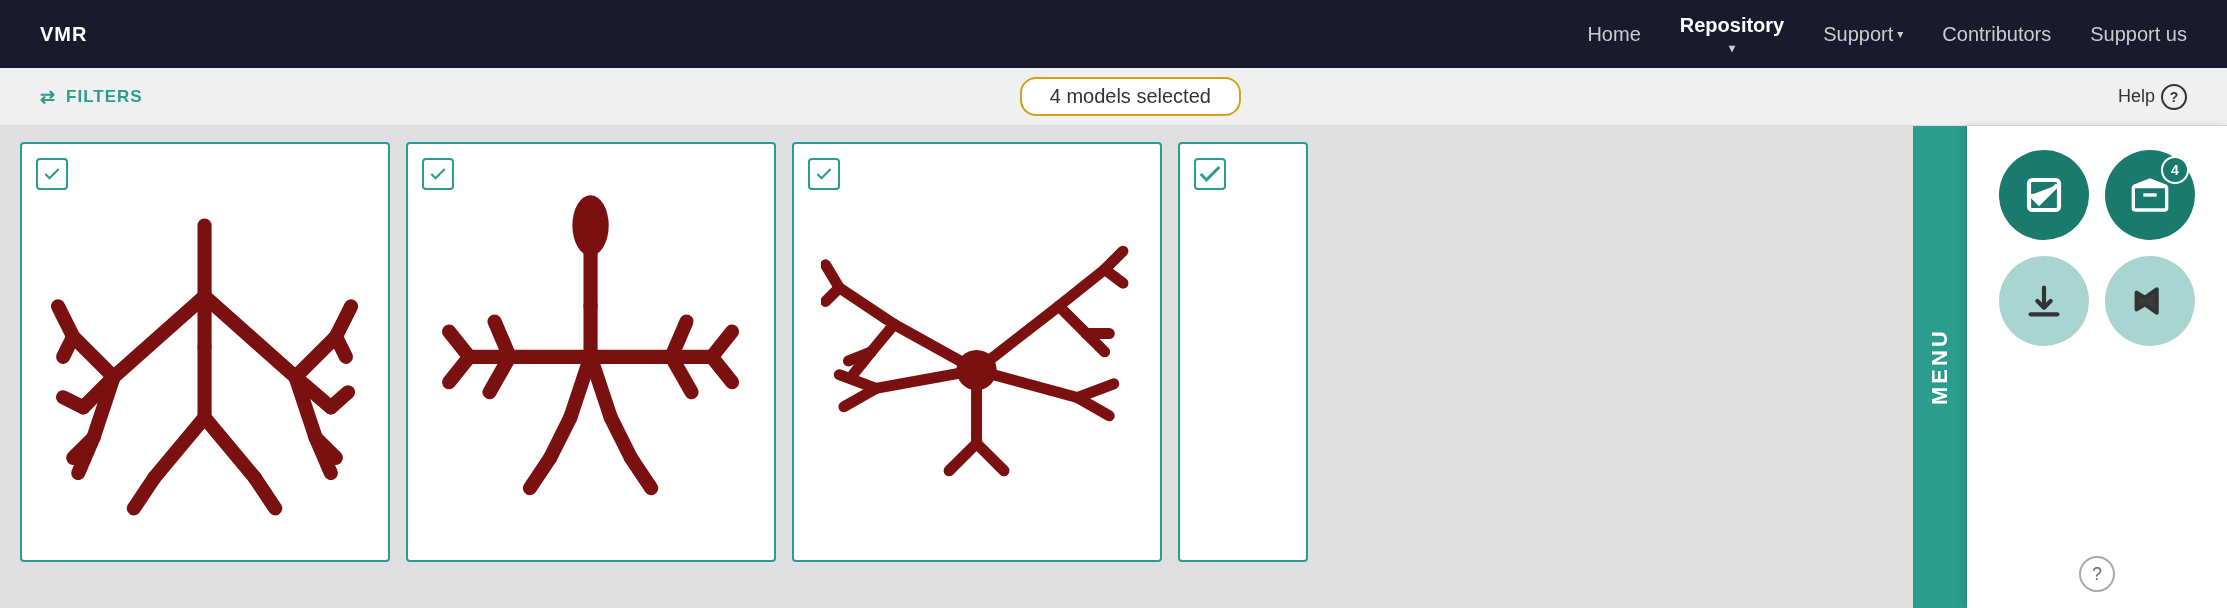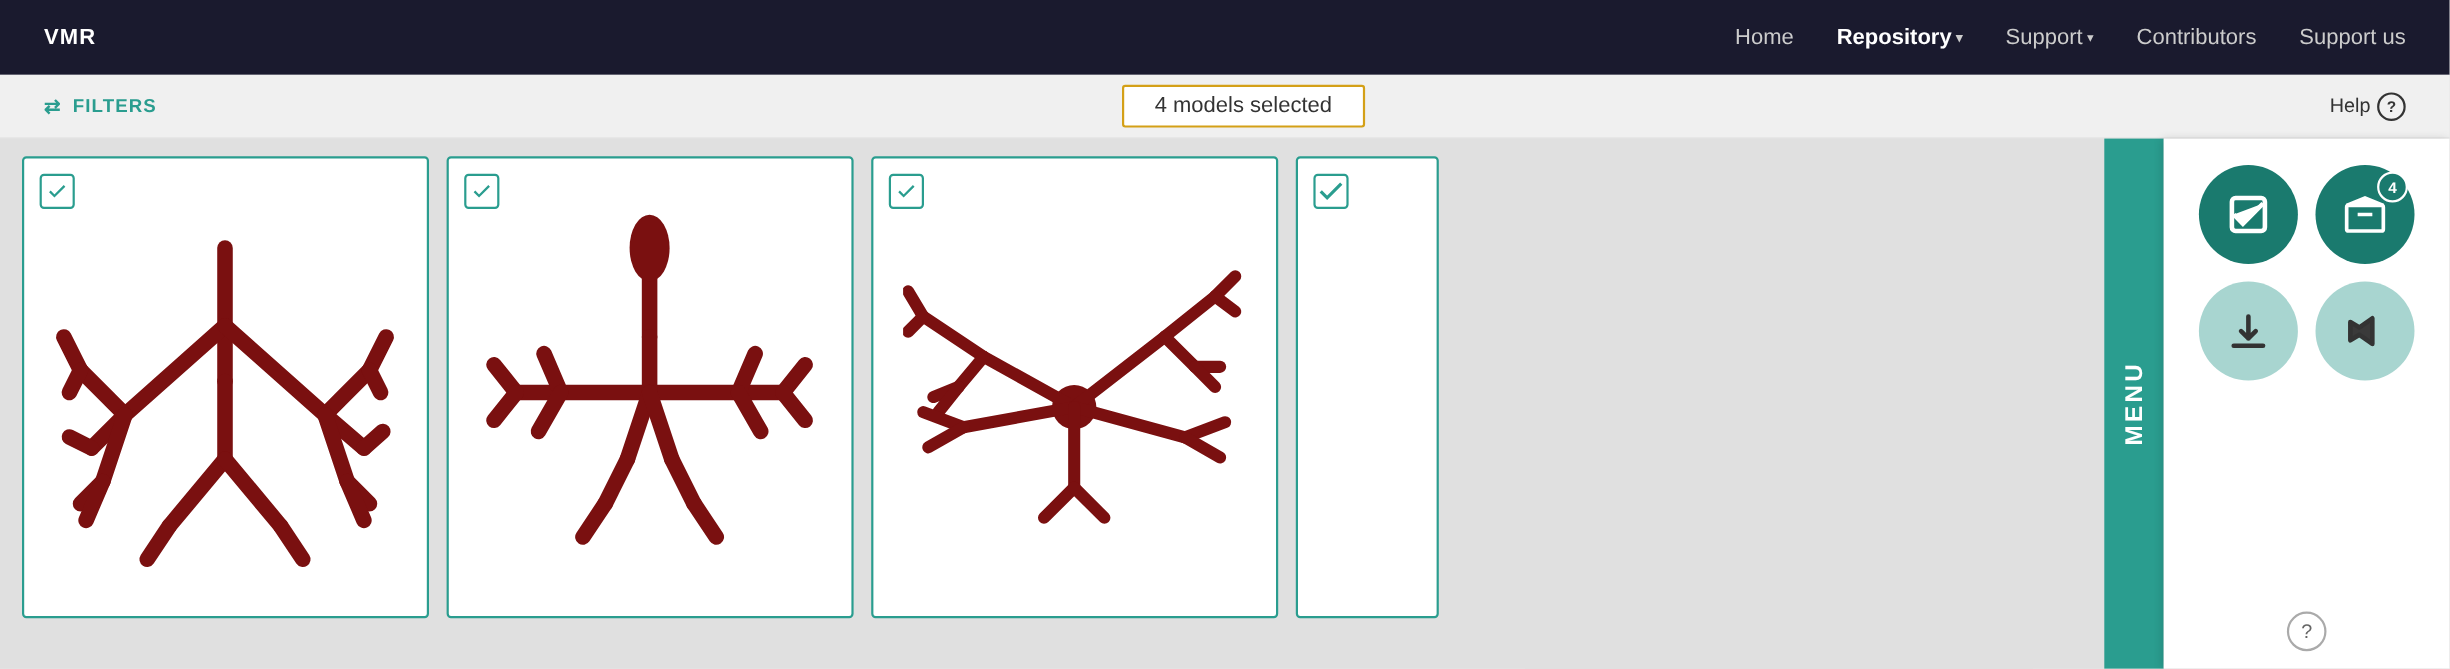--- a/index.html
+++ b/index.html
@@ -27,20 +27,21 @@
     }
     .nav-link {
       color: #ccc;
       font-size: 20px;
       cursor: pointer;
       text-decoration: none;
     }
     .nav-link.active {
       color: white;
       font-weight: 700;
+      flex-direction: column;
     }
     .nav-link-dropdown {
       display: flex;
       align-items: center;
       gap: 4px;
     }
     .nav-chevron {
       font-size: 12px;
       color: #ccc;
     }
@@ -64,21 +65,21 @@
       font-weight: 700;
       letter-spacing: 1px;
       cursor: pointer;
     }
     .filters-icon {
       font-size: 18px;
       color: #2a9d8f;
     }
     .selected-badge {
       border: 2px solid #d4a017;
-      border-radius: 3px;
+      border-radius: 16px;
       padding: 6px 28px;
       font-size: 20px;
       color: #333;
       font-weight: 400;
       background: white;
     }
     .help-btn {
       display: flex;
       align-items: center;
       gap: 6px;

